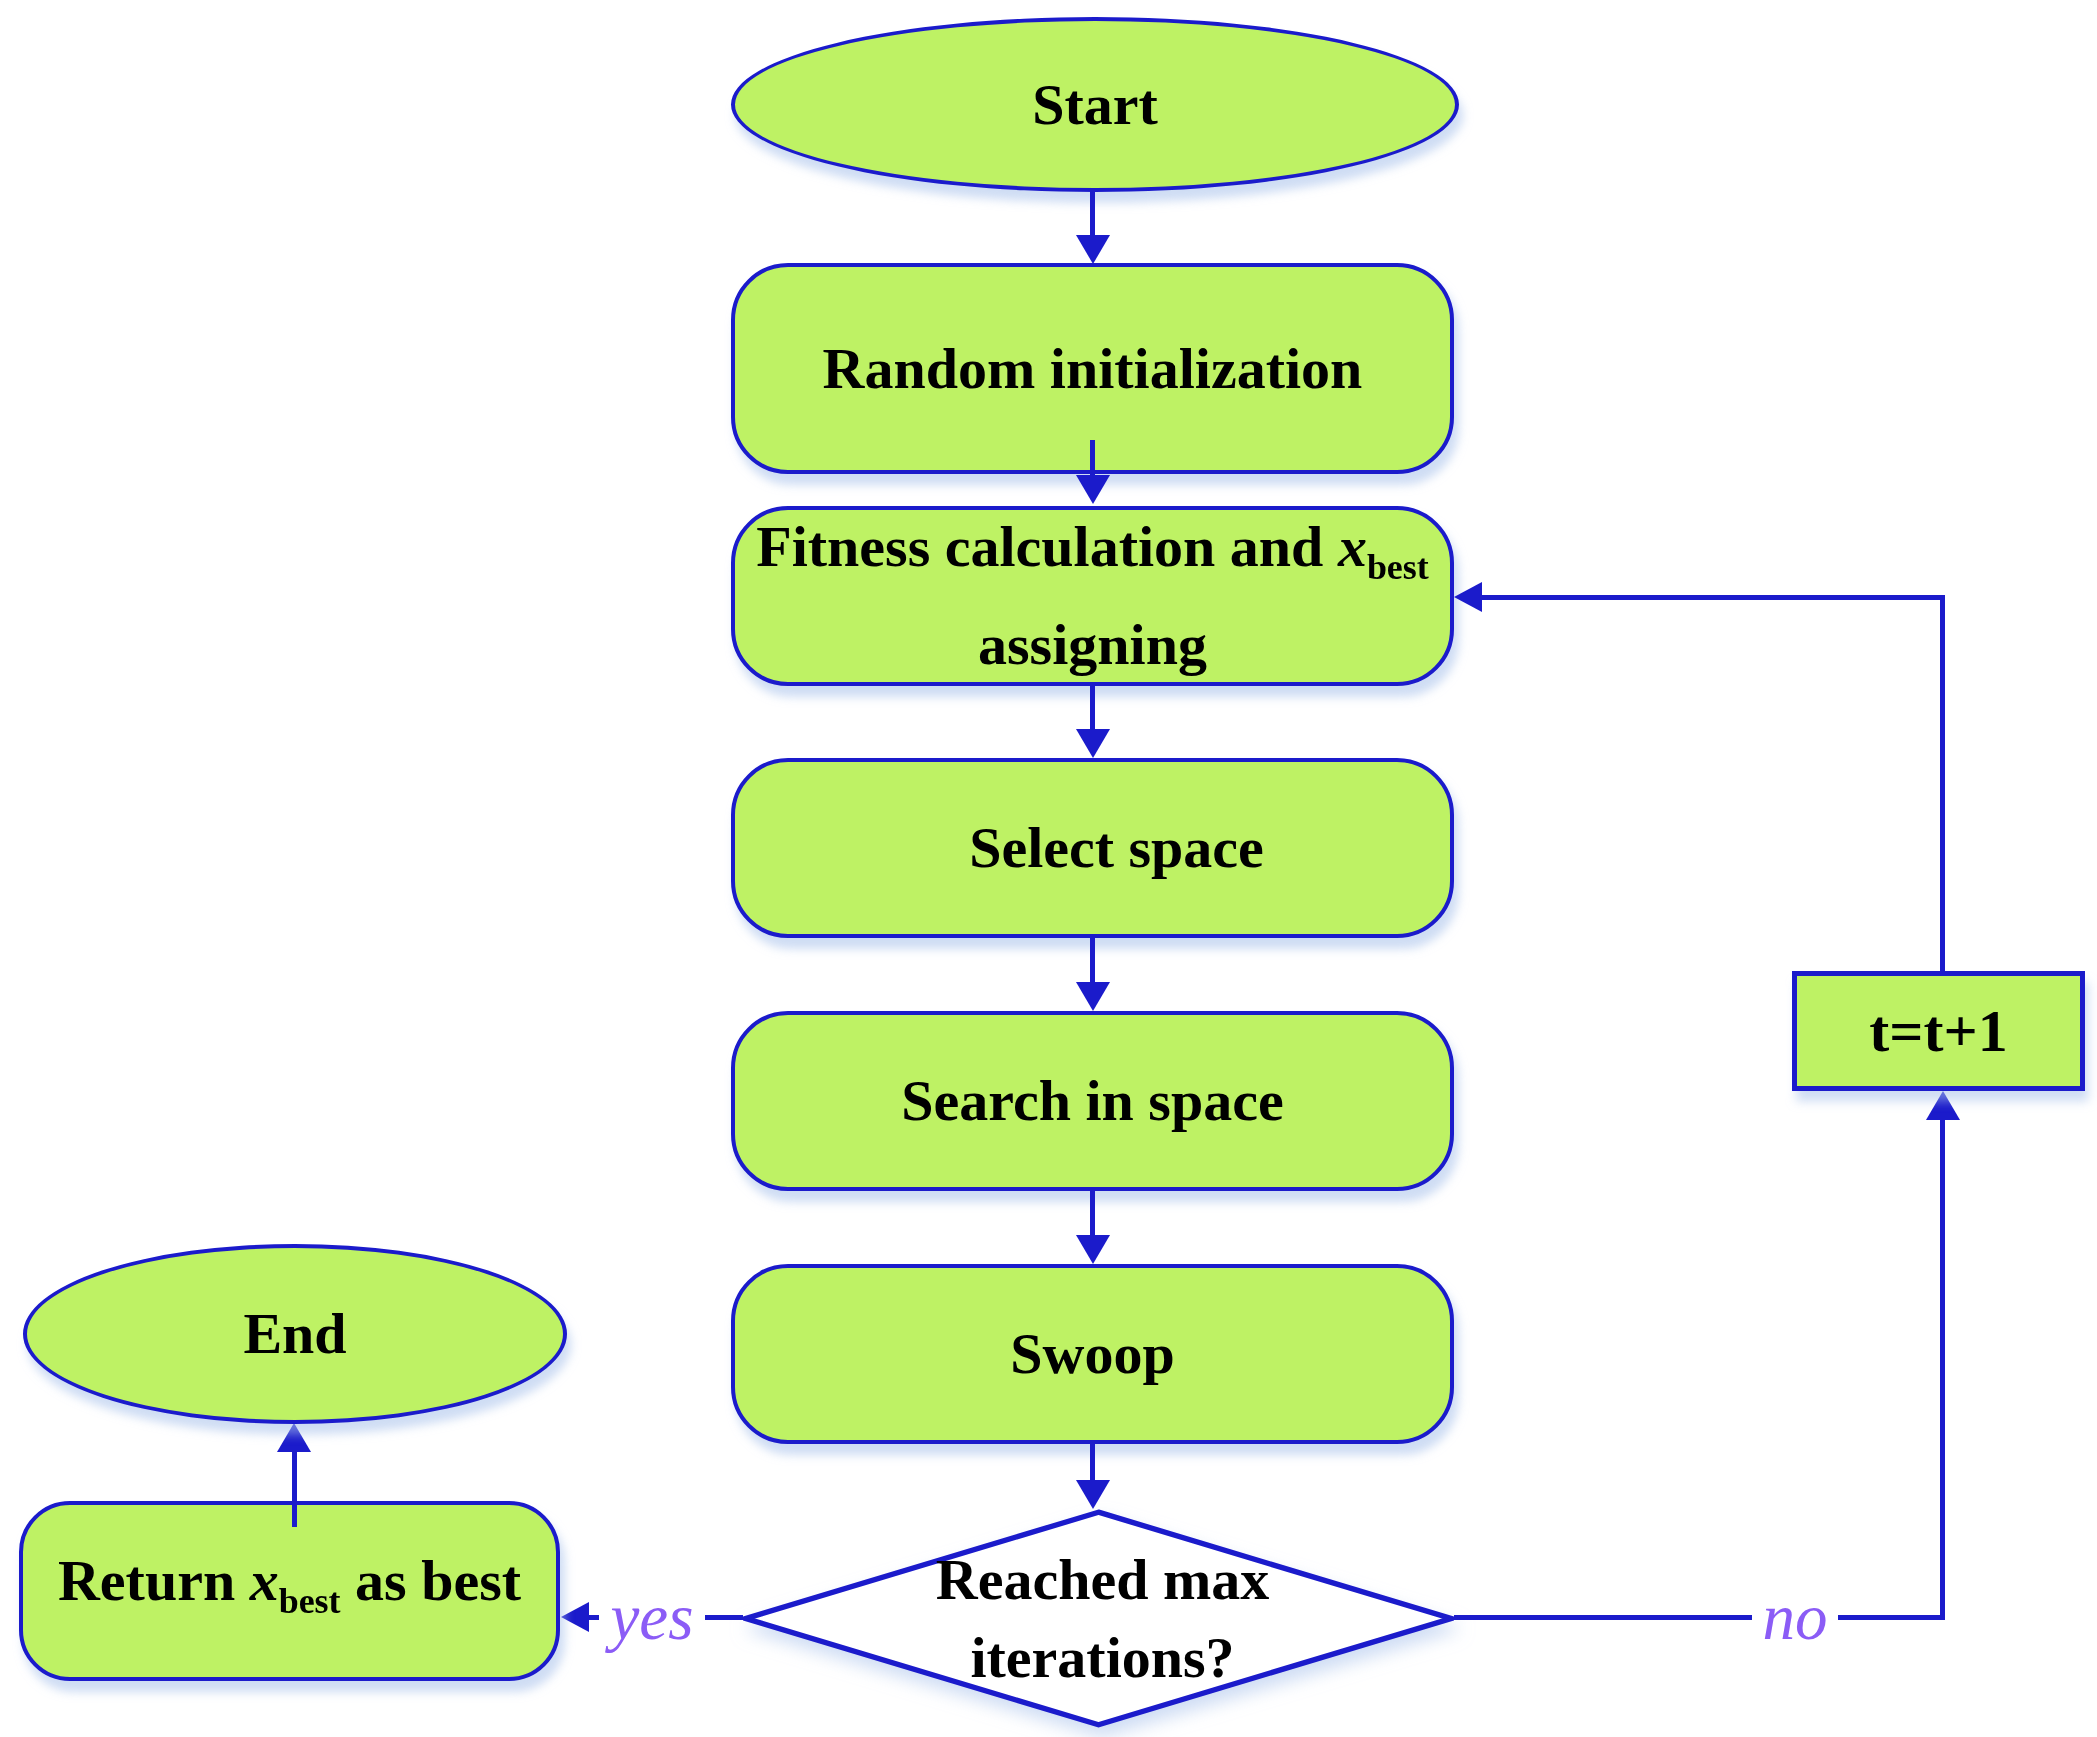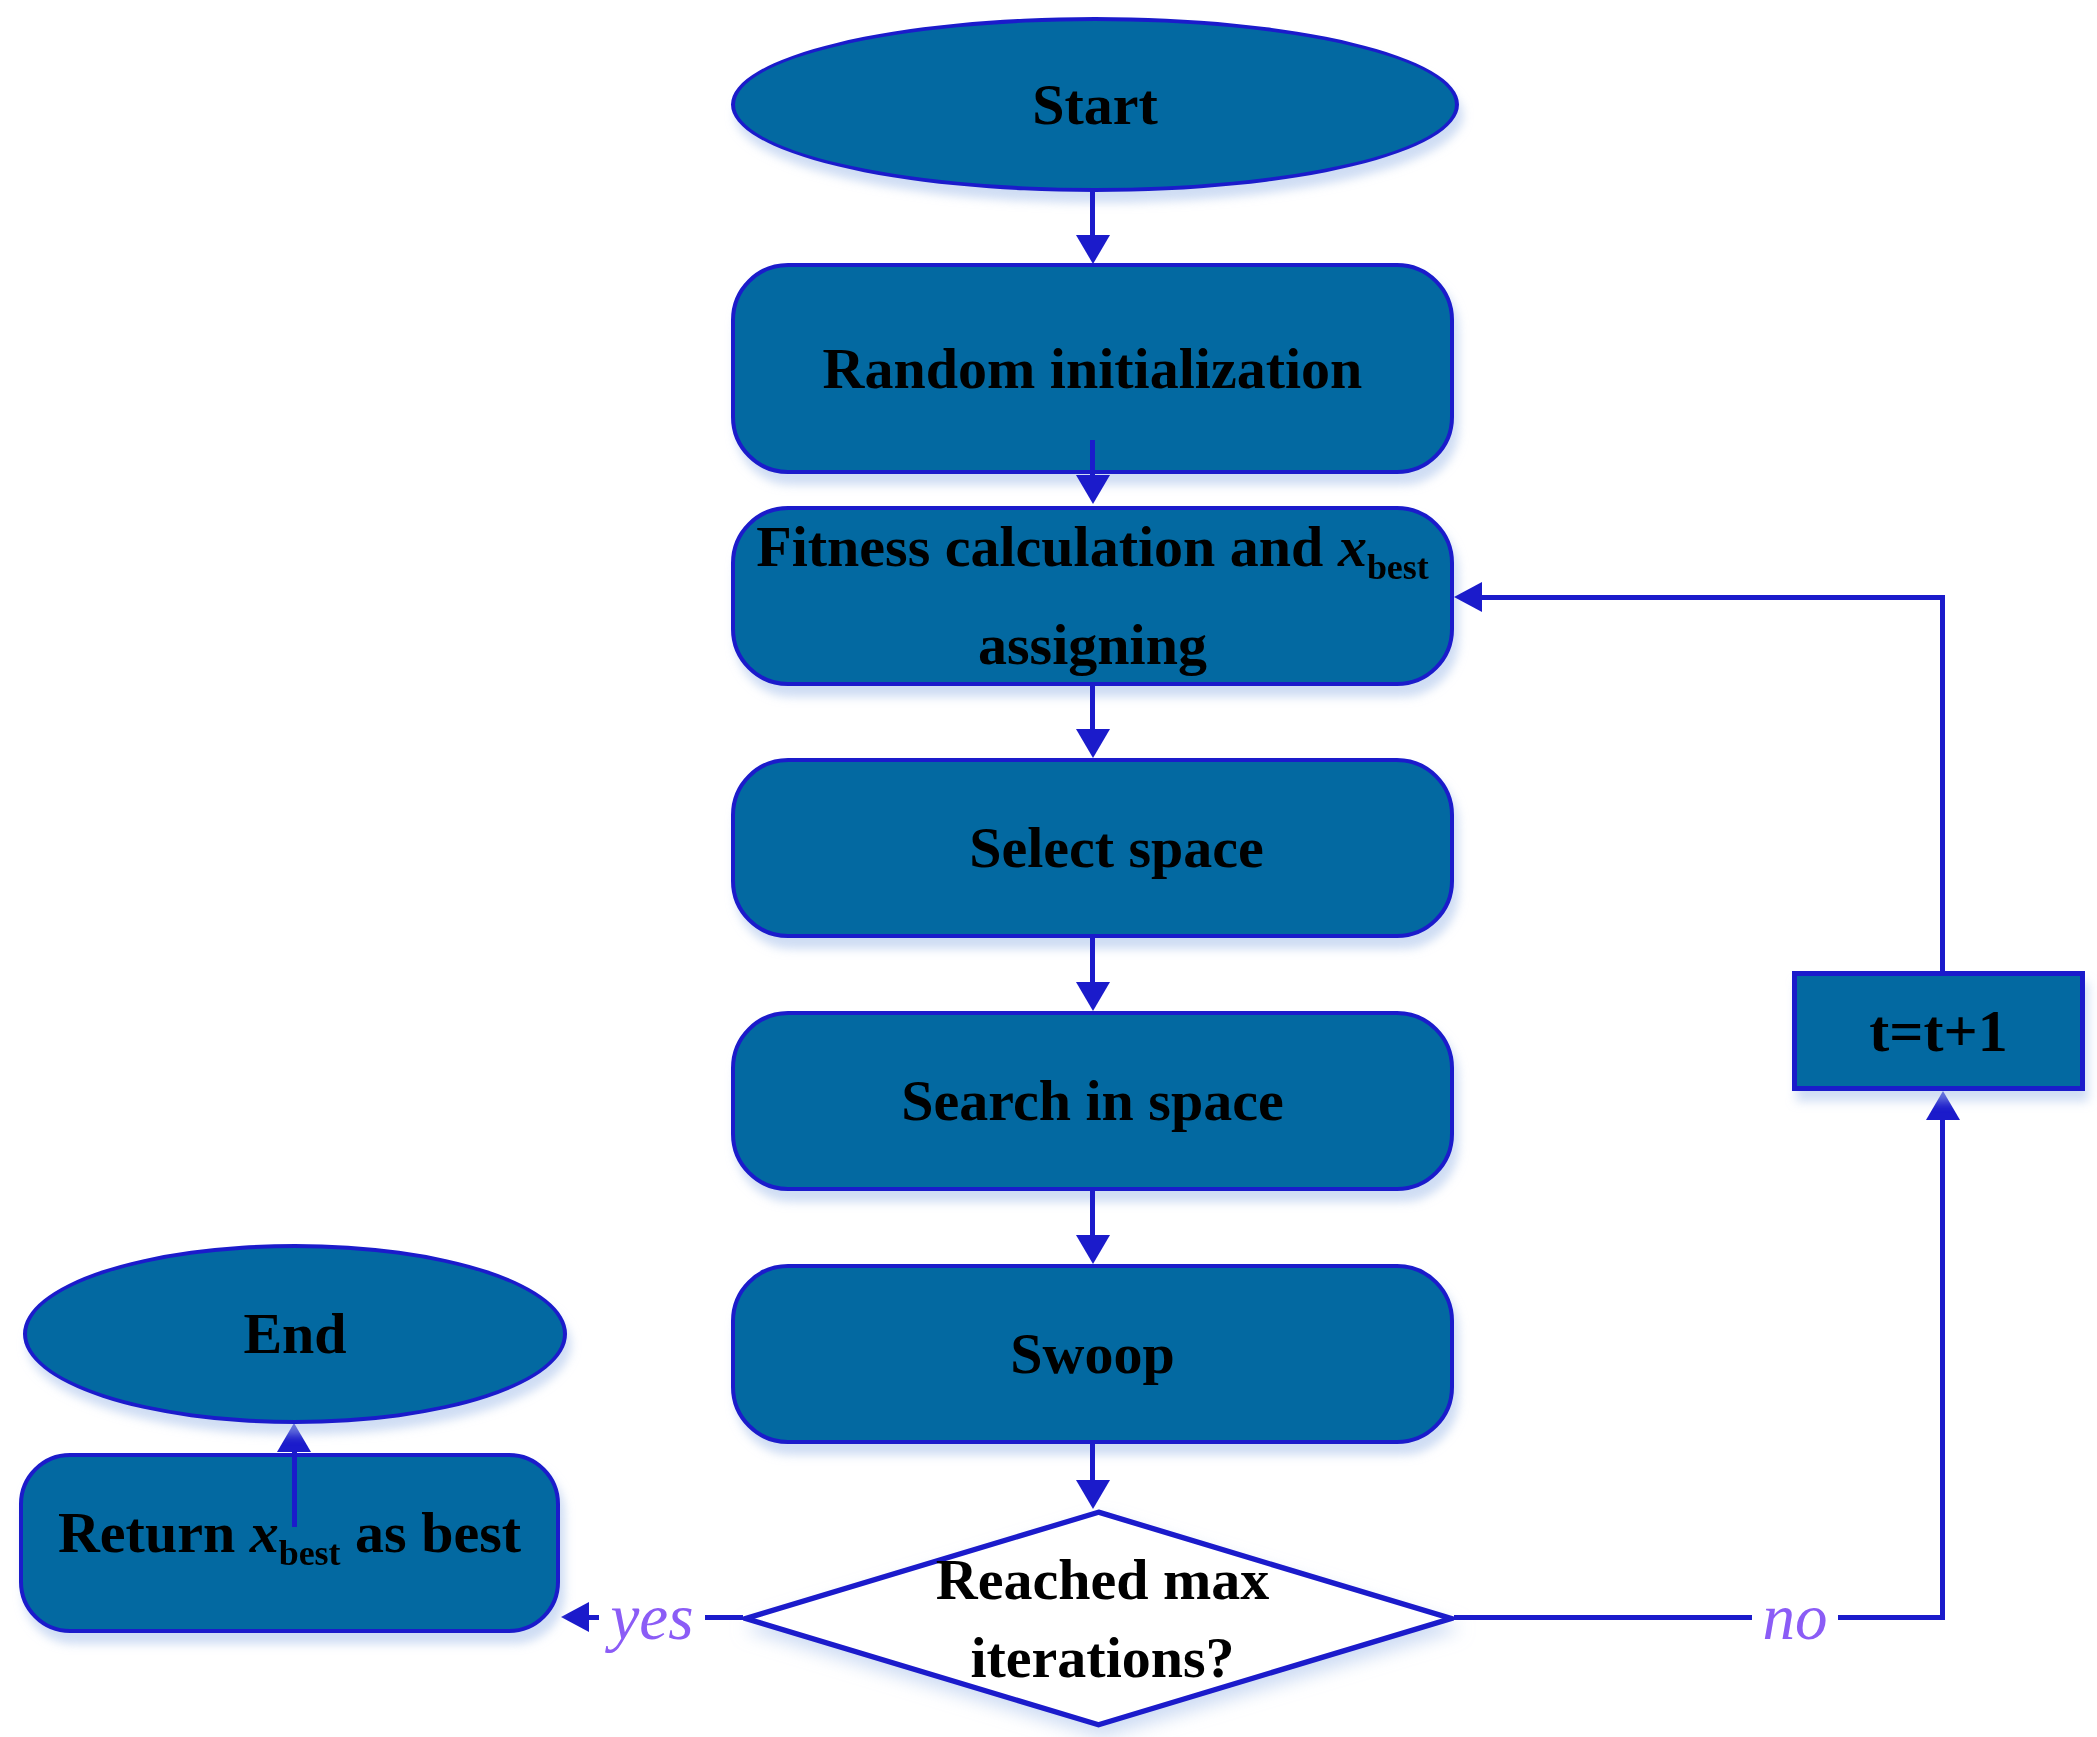--- a/index.html
+++ b/index.html
@@ -1,34 +1,34 @@
 <!DOCTYPE html>
 <html style="--accent: #1b1bcb; --shadow: rgba(168,193,235,0.55);font-size:9.6px"><head>
 <meta charset="utf-8">
 <style>
   html,body{margin:0;padding:0;background:#ffffff;}
   #canvas{position:relative;width:2097px;height:1737px;background:#ffffff;overflow:hidden;
           font-family:"Liberation Serif","DejaVu Serif",serif;}
 
   
-  .node{position:absolute;box-sizing:border-box;background:#0369a1;
+  .node{position:absolute;box-sizing:border-box;background:#bef264;
         border:4.2px solid var(--accent,#1b1bcb);
         display:flex;flex-direction:column;align-items:center;justify-content:center;
         text-align:center;color:#000;font-weight:bold;font-size:58px;line-height:78px;
         box-shadow:4.2px 10.8px 9.6px var(--shadow,rgba(168,193,235,.55));}
   .ellipse{border-radius:50%;}
   .rounded{border-radius:57px;}
 
   #start  {left:731px;top:17px;  width:728px;height:175px;}
   #random {left:731px;top:263px; width:723px;height:211px;}
   #fitness{left:731px;top:506px; width:723px;height:180px;}
   #select {left:731px;top:758px;width:723px;height:180px;padding-left:48px;}
   #search {left:731px;top:1011px;width:723px;height:180px;}
   #swoop  {left:731px;top:1264px;width:723px;height:180px;}
-  #return {left:19px;  top:1453px;width:541px; height:180px;border-radius:51px;}
+  #return {left:19px;  top:1501px;width:541px; height:180px;border-radius:51px;}
   #end    {left:23px;  top:1244px;width:544px; height:180px;}
   #incr   {left:1792px;top:971px;width:293px; height:120px;border-width:5.4px;font-size:60px;}
 
   
   #decision{position:absolute;left:743px;top:1509px;width:711px;height:219px;}
   #decision svg{position:absolute;left:0;top:0;width:100%;height:100%;
                 filter:drop-shadow(4.2px 10.8px 8.4px var(--shadow,rgba(168,193,235,.55)));}
   #decision .dlabel{position:absolute;left:4px;top:0;width:100%;height:100%;
                 display:flex;flex-direction:column;align-items:center;justify-content:center;
                 font-weight:bold;font-size:58px;line-height:78px;color:#000;text-align:center;}

